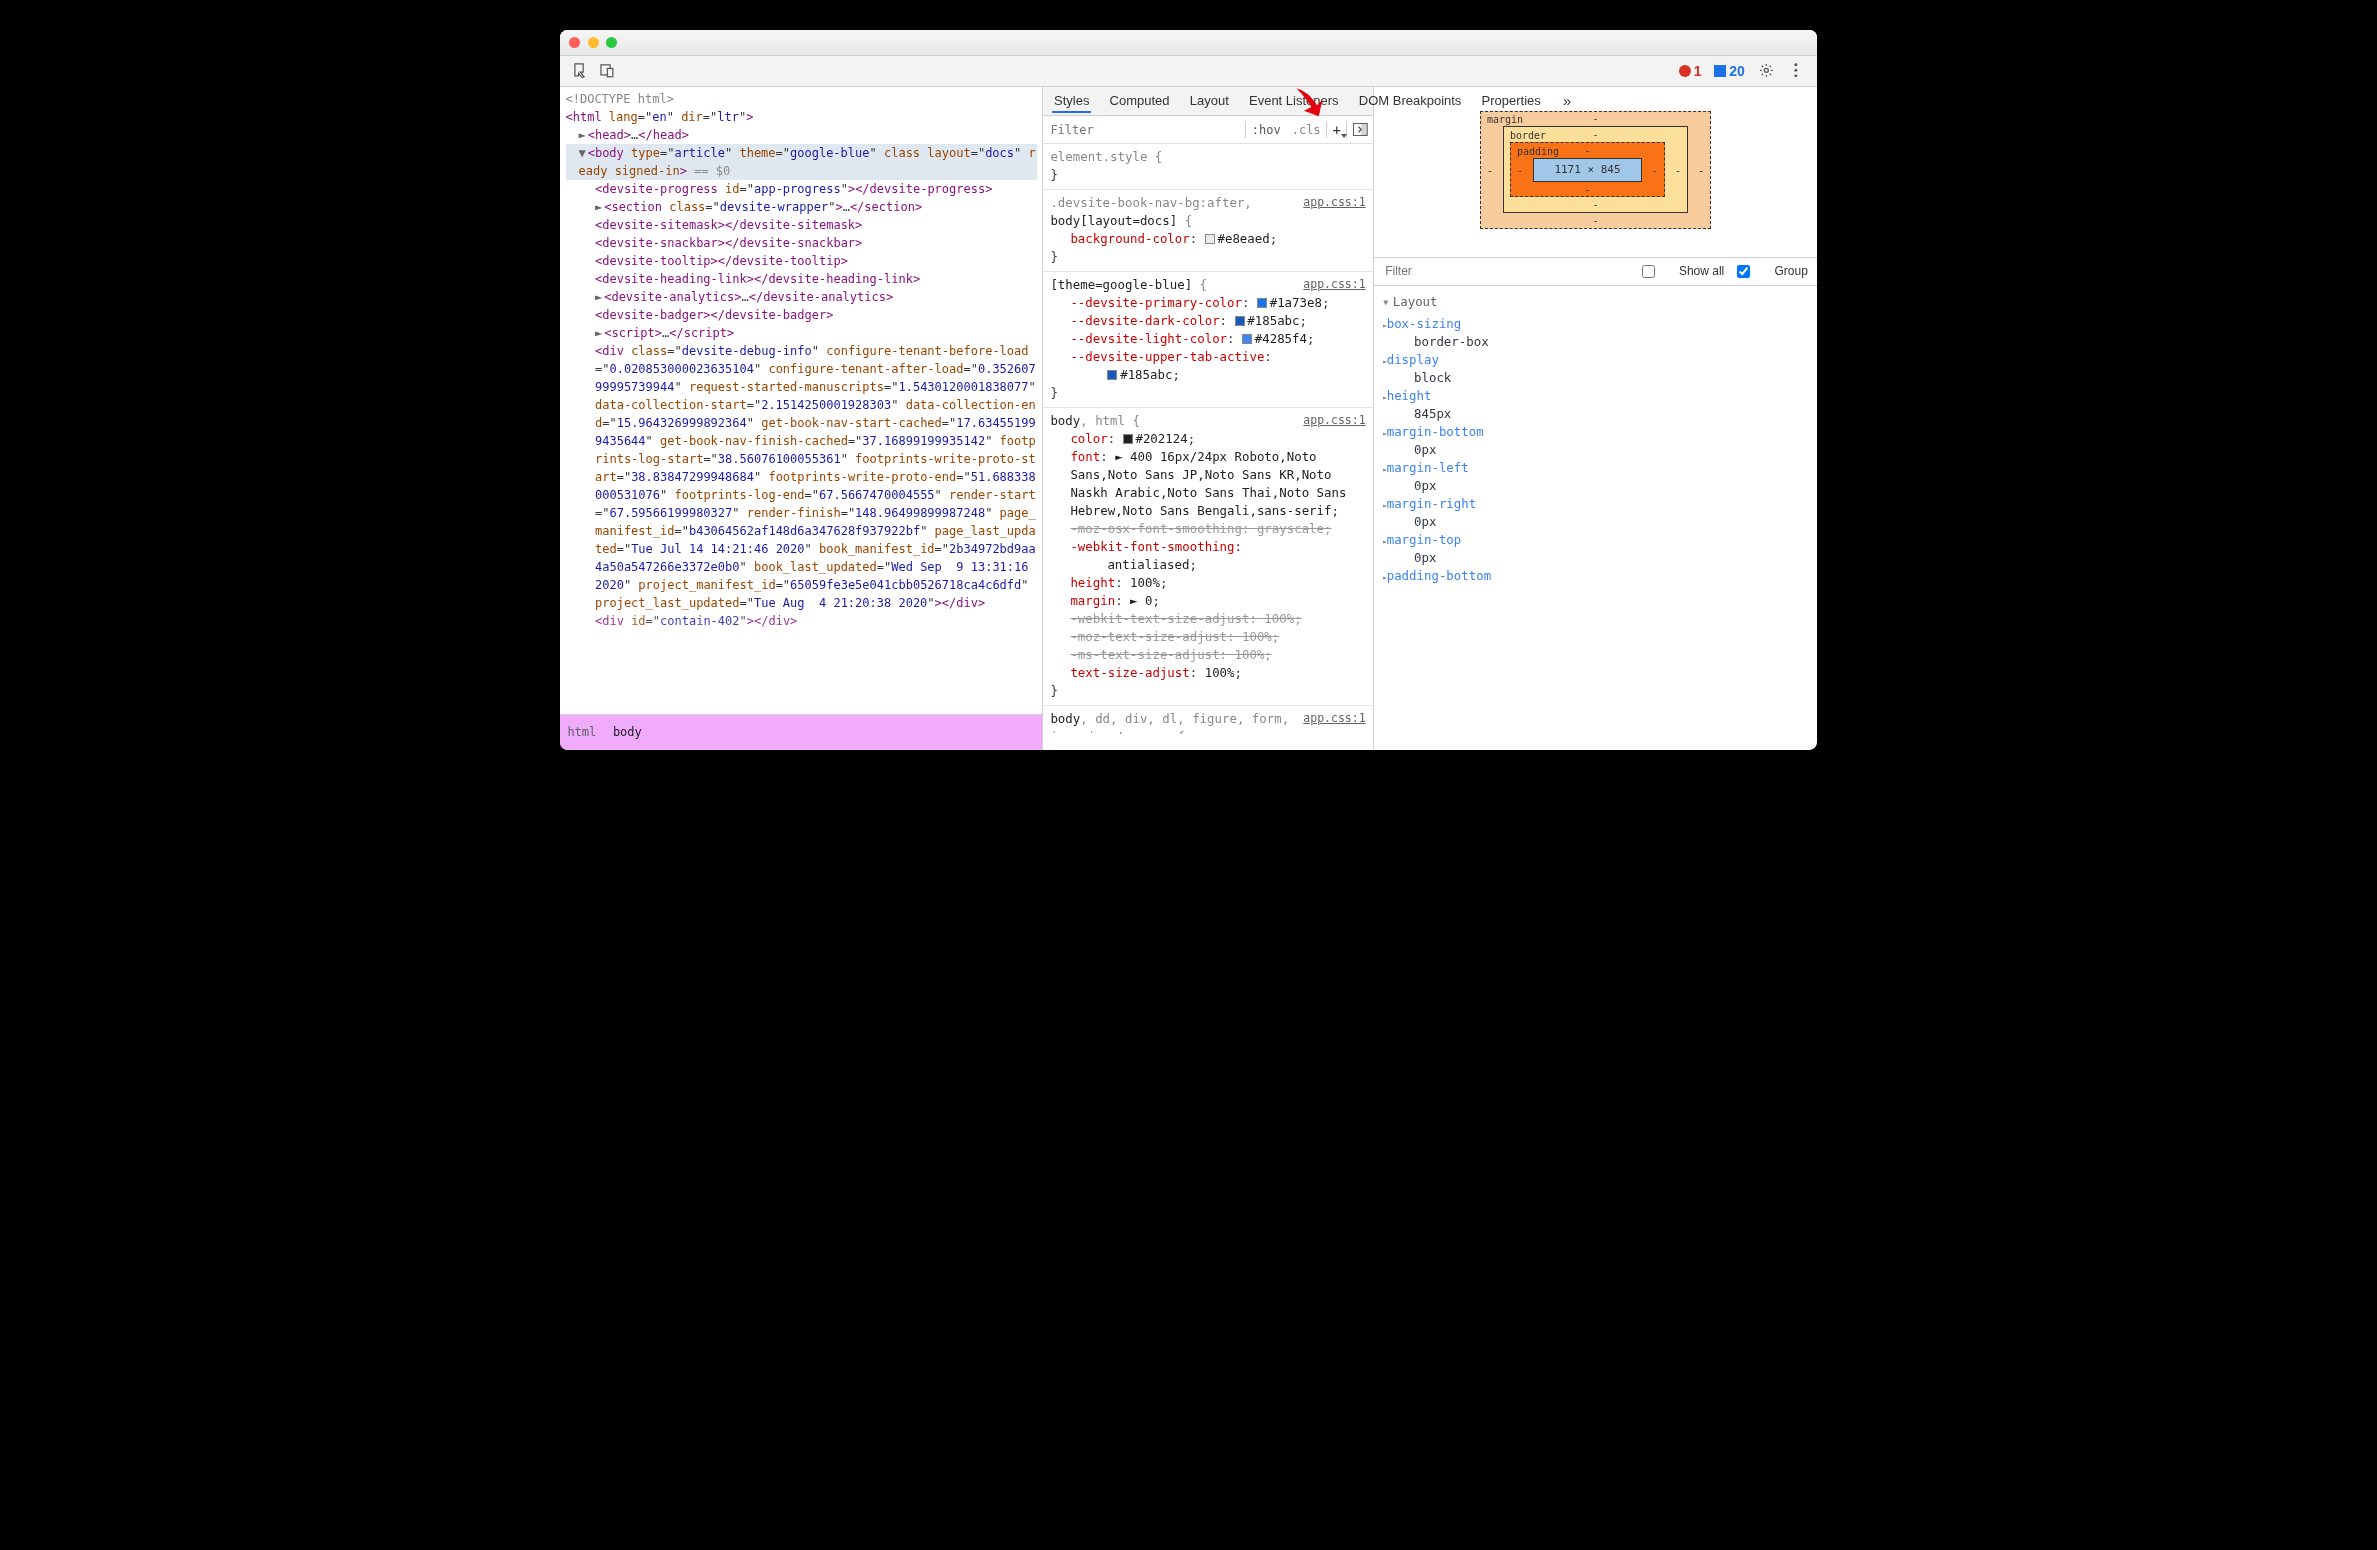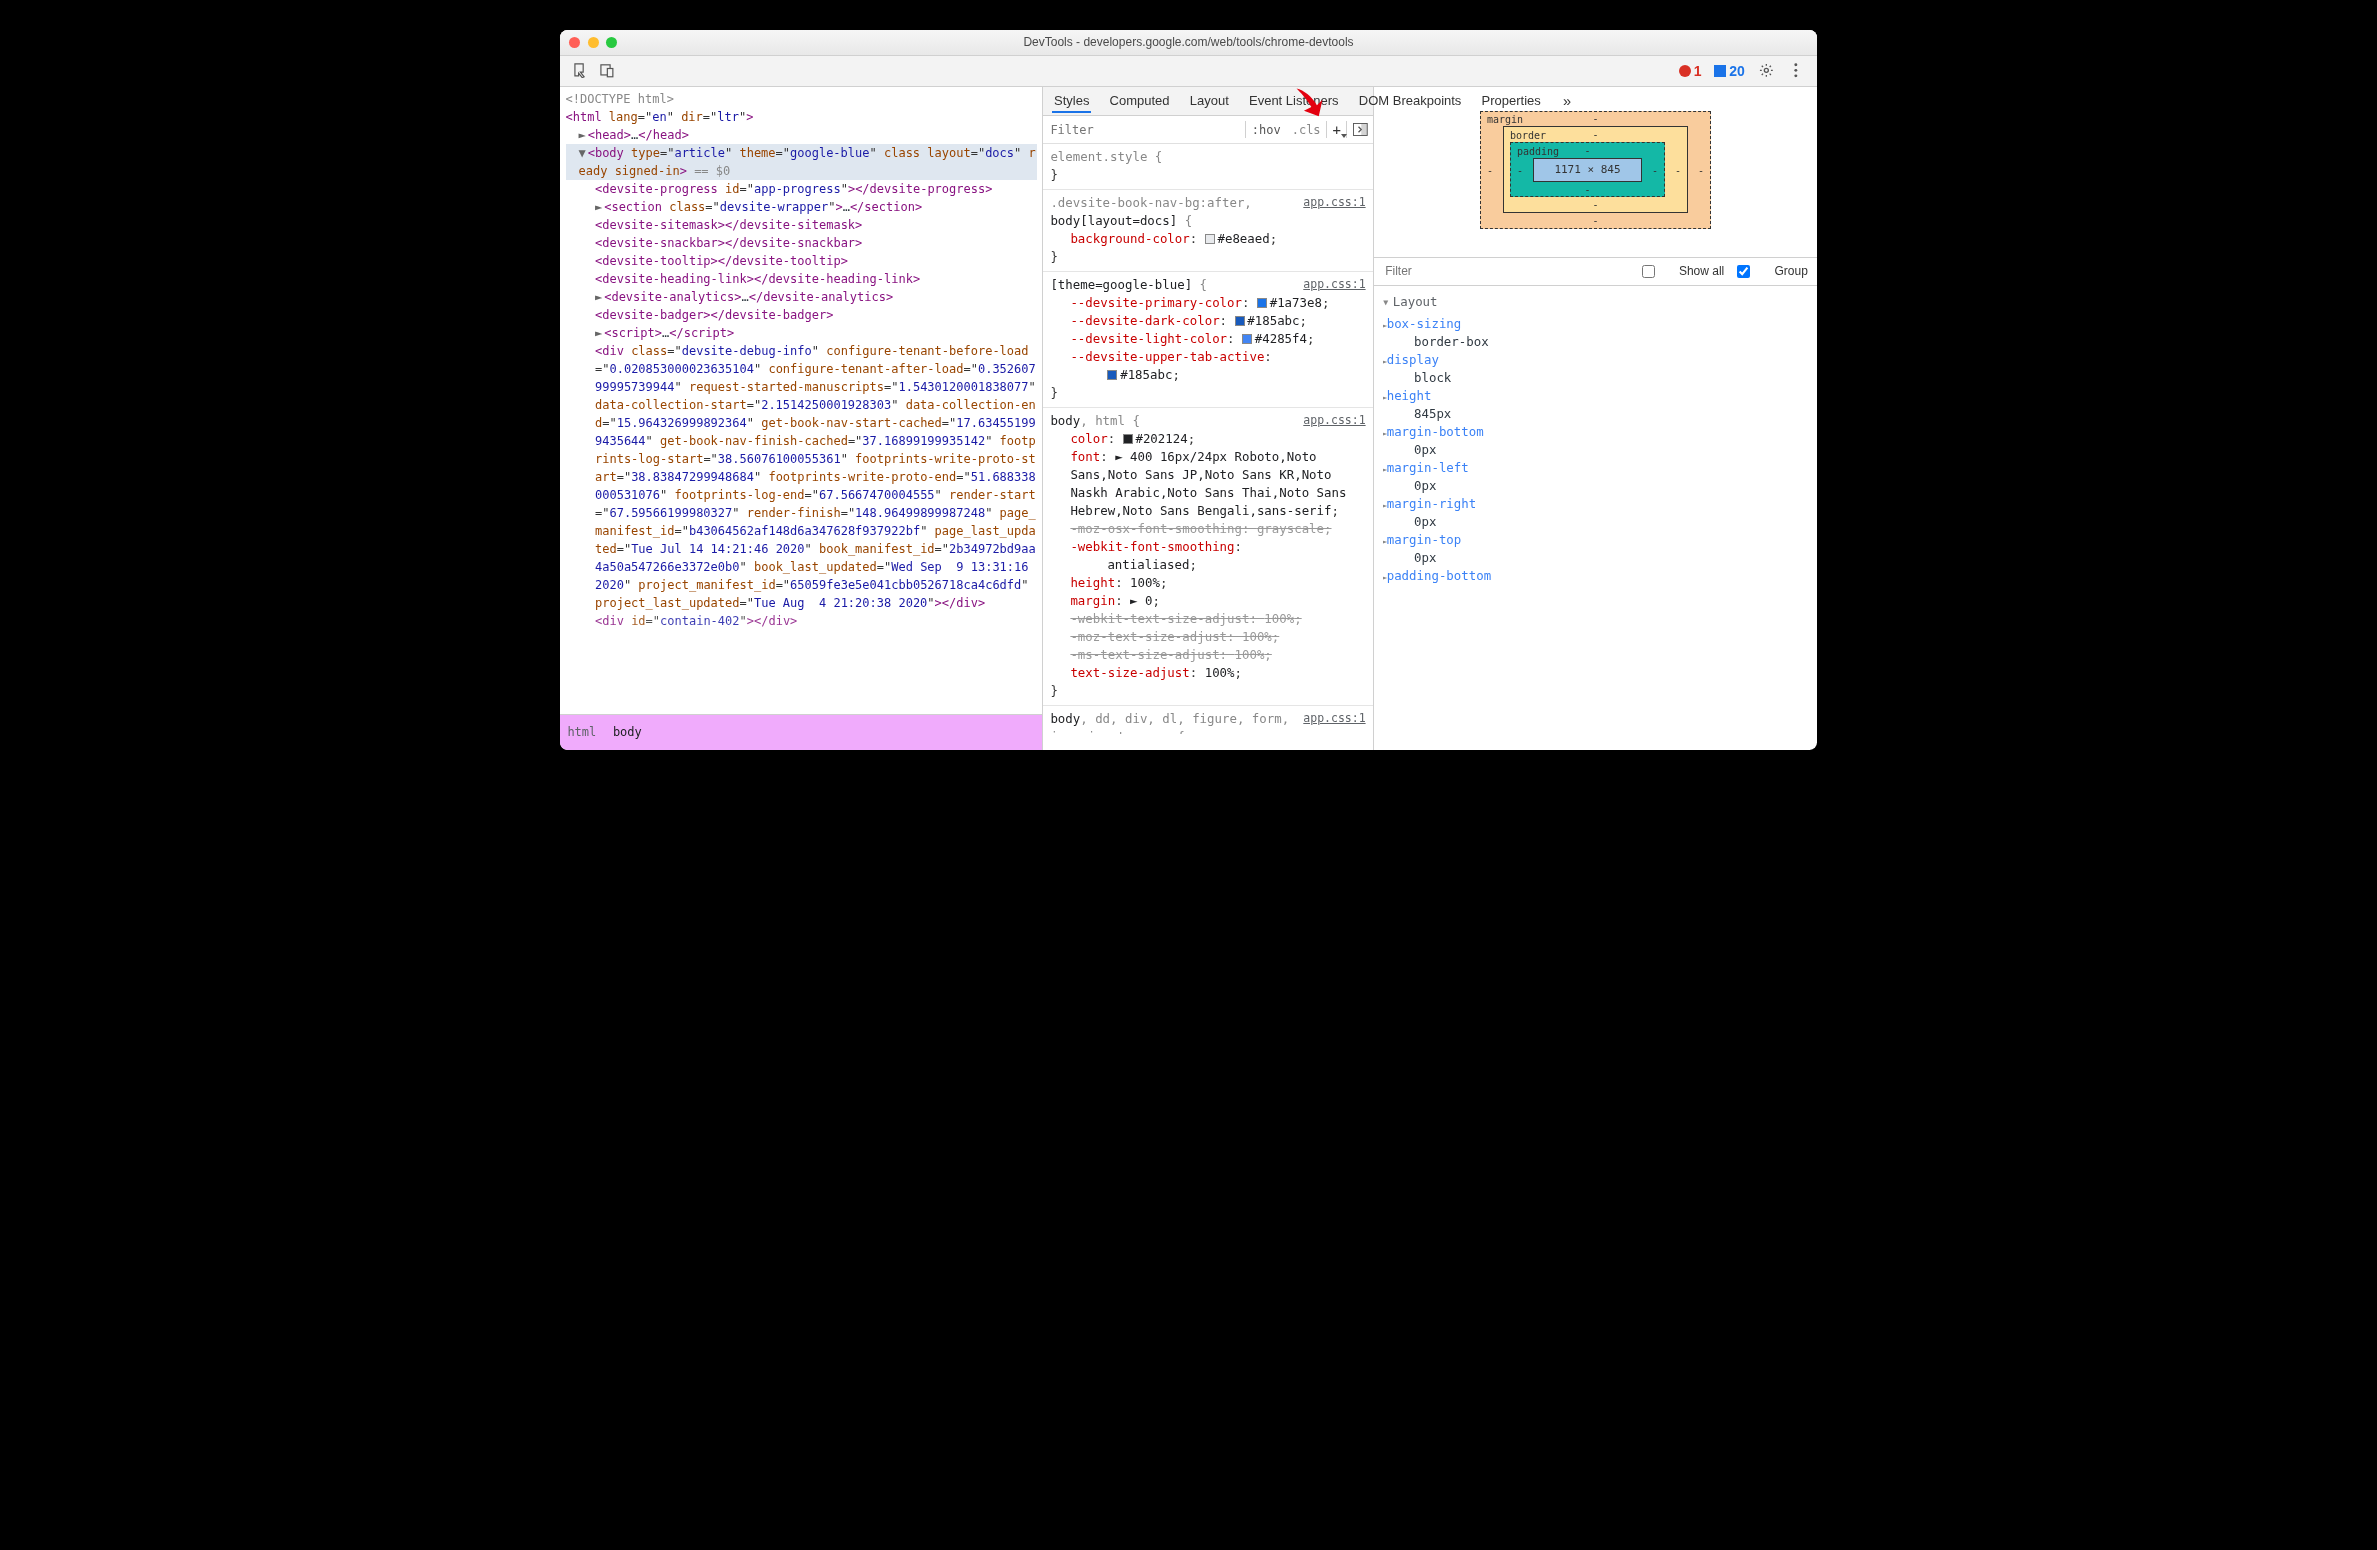--- a/index.html
+++ b/index.html
@@ -137,21 +137,21 @@
   .strike .prop, .strike .pval { color:#999;}
   
   .boxmodel-wrap {
     display:flex; align-items:center; justify-content:center;
     padding:24px 9.2px 28px; border-bottom:0.9px solid #d0d0d0;
   }
   .bm { font-family: Menlo, monospace; font-size:10px; text-align:center;}
   .bm .layer { position:relative; padding:14.7px 22px; }
   .bm .margin  { background:#f9cc9d; border:0.9px dashed #333;}
   .bm .border  { background:#fddf9c; border:0.9px solid #333;padding-left:6px;}
-  .bm .padding { background:#14b8a6; border:0.9px dashed #333;}
+  .bm .padding { background:#f97316; border:0.9px dashed #333;}
   .bm .content { background:#a0c6e8; border:0.9px solid #333; padding:4.6px 20px; font-size:11px;}
   .bm .lbl { position:absolute; top:2.8px; left:5.5px; font-size:10px; color:#333;}
   .bm .v { position:absolute; font-size:10px; color:#333;}
   .bm .vt { top:1.8px; left:50%; transform:translateX(-50%);}
   .bm .vb { bottom:1.8px; left:50%; transform:translateX(-50%);}
   .bm .vl { left:5.5px; top:50%; transform:translateY(-50%);}
   .bm .vr { right:5.5px; top:50%; transform:translateY(-50%);}
   .comp-filter {
     height:28px; display:flex; align-items:center; gap:9.2px; padding:0 9.2px;
     border-bottom:0.9px solid #d0d0d0; font-size:12px;
@@ -192,21 +192,20 @@
 <body>
 
 <div class="stage">
 
   <div class="titlebar">
     <div class="traffic">
       <span class="tl-close"></span>
       <span class="tl-min"></span>
       <span class="tl-max"></span>
     </div>
-    <div class="title">DevTools - developers.google.com/web/tools/chrome-devtools</div>
   </div>
 
   <div class="main-tabs">
     <div class="left-tools">
       <span class="icon-btn">
         <svg width="14.7" height="14.7" viewBox="0 0 16 16">
             <path d="M1 1h9v9H7l4 5-2 1-4-5v3H1z" fill="none" stroke="#555" stroke-width="1.3"></path>
           </svg>
       </span>
       <span class="icon-btn">

